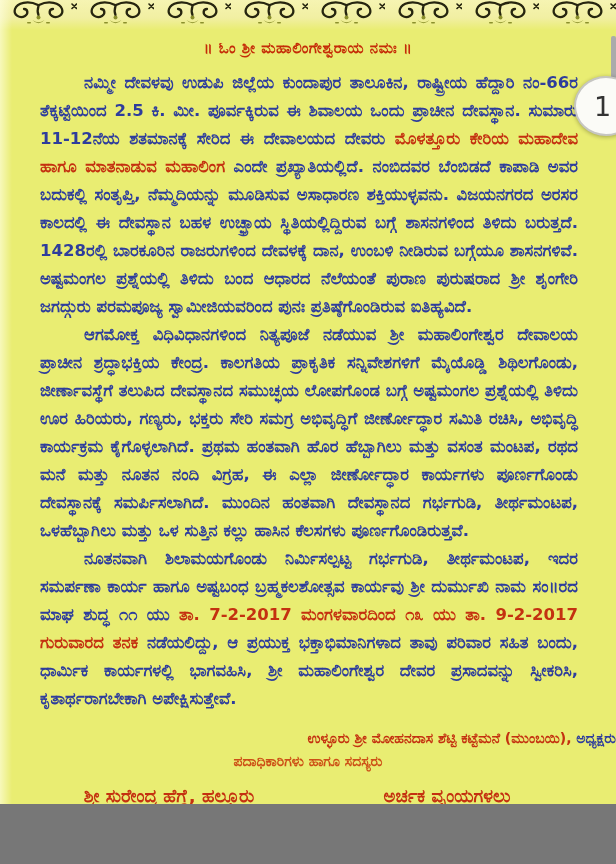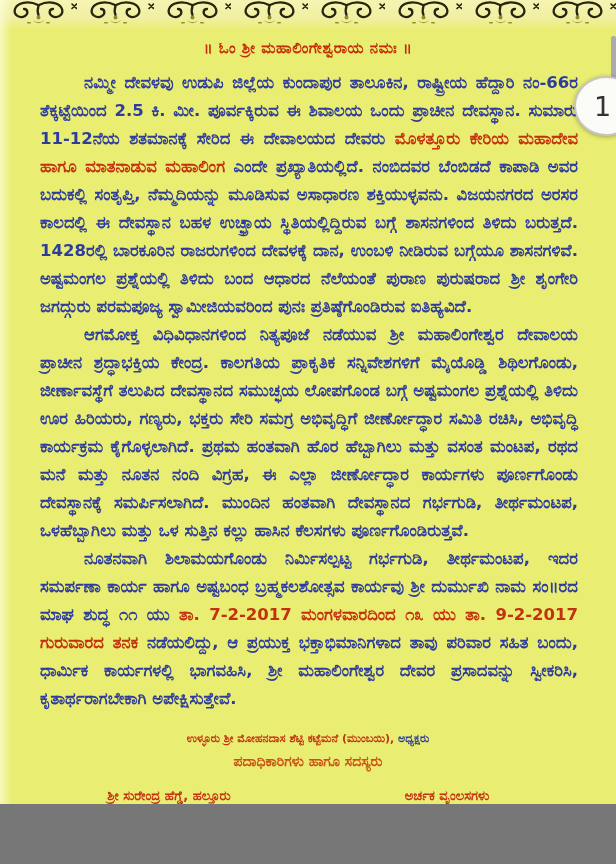--- a/index.html
+++ b/index.html
@@ -46,29 +46,29 @@
   .para{text-indent:44px;margin:0;}
   .run-blue{color:var(--blue,#2e3d9c);}
   .run-red{color:var(--red,#c43110);}
   .run-orange{color:var(--orange,#cd4f16);}
   .sigblock{
     margin-top:14px;
     text-align:center;
     font-weight:bold;
     line-height:23px;
   }
-  .sig-1{font-size:11px;}
+  .sig-1{font-size:14px;text-align:right;}
   .sig-2,.sig-3{font-size:14px;}
   .columns{
     display:flex;
     margin:10px 30px 0 30px;
     font-weight:bold;
   }
   .col{width:50%;text-align:center;line-height:25px;}
-  .col .name{font-size:13px;text-align:center;}
+  .col .name{font-size:18px;text-align:center;}
   .col .role{font-size:15.5px;}
   .badge{
     position:absolute;top:76px;right:-22px;
     width:64px;height:60px;border-radius:50%;
     background:#fbfbf7;border:2px solid #c6c6c2;
     box-shadow:0 1px 4px rgba(0,0,0,.3);
     display:flex;align-items:center;
     padding-left:18px;box-sizing:border-box;
     z-index:10;
     font-size:27px;color:#333;font-weight:normal;
@@ -227,21 +227,21 @@
     <div class="sig-1"><span class="run-red">ಉಳ್ಳೂರು ಶ್ರೀ ಮೋಹನದಾಸ ಶೆಟ್ಟಿ ಕಟ್ಟೆಮನೆ (ಮುಂಬಯಿ), </span><span class="run-blue">ಅಧ್ಯಕ್ಷರು</span></div>
     <div class="sig-2"><span class="run-orange">ಪದಾಧಿಕಾರಿಗಳು ಹಾಗೂ ಸದಸ್ಯರು</span></div>
   </div>
 
   <div class="columns">
     <div class="col">
       <div class="name"><span class="run-red">ಶ್ರೀ ಸುರೇಂದ್ರ ಹೆಗ್ಡೆ, ಹಲ್ತೂರು</span></div>
       <div class="role"><span class="run-orange">ಹಾಗೂ ಸದಸ್ಯರು, ವ್ಯವಸ್ಥಾಪನ ಸಮಿತಿ</span></div>
     </div>
     <div class="col">
-      <div class="name"><span class="run-red">ಅರ್ಚಕ ವೃಂಲಸಗಳು</span></div>
+      <div class="name"><span class="run-red">ಅರ್ಚಕ ವೃಂಯಗಳಲು</span></div>
       <div class="role"><span class="run-blue">ಪರಿಚಾರಿಕ ವರ್ಗ, ಸರ್ವ ಆಸ್ತಿಕ ಗ್ರಾಮಸ್ಥರು</span></div>
     </div>
   </div>
 
   <div class="scrollbar-frag"></div>
   <div class="badge">
     <span>1</span>
   </div>
 
 </div>

